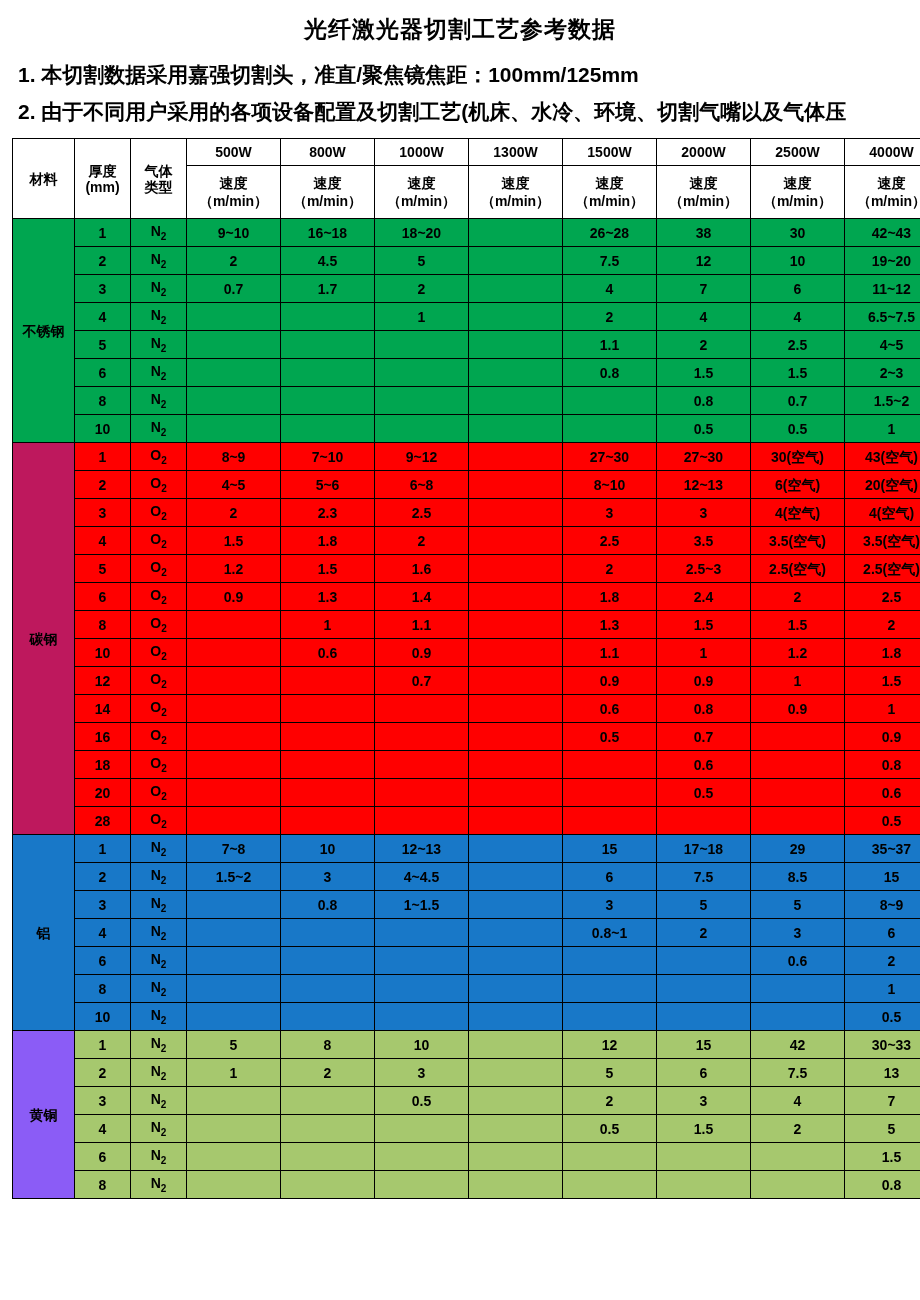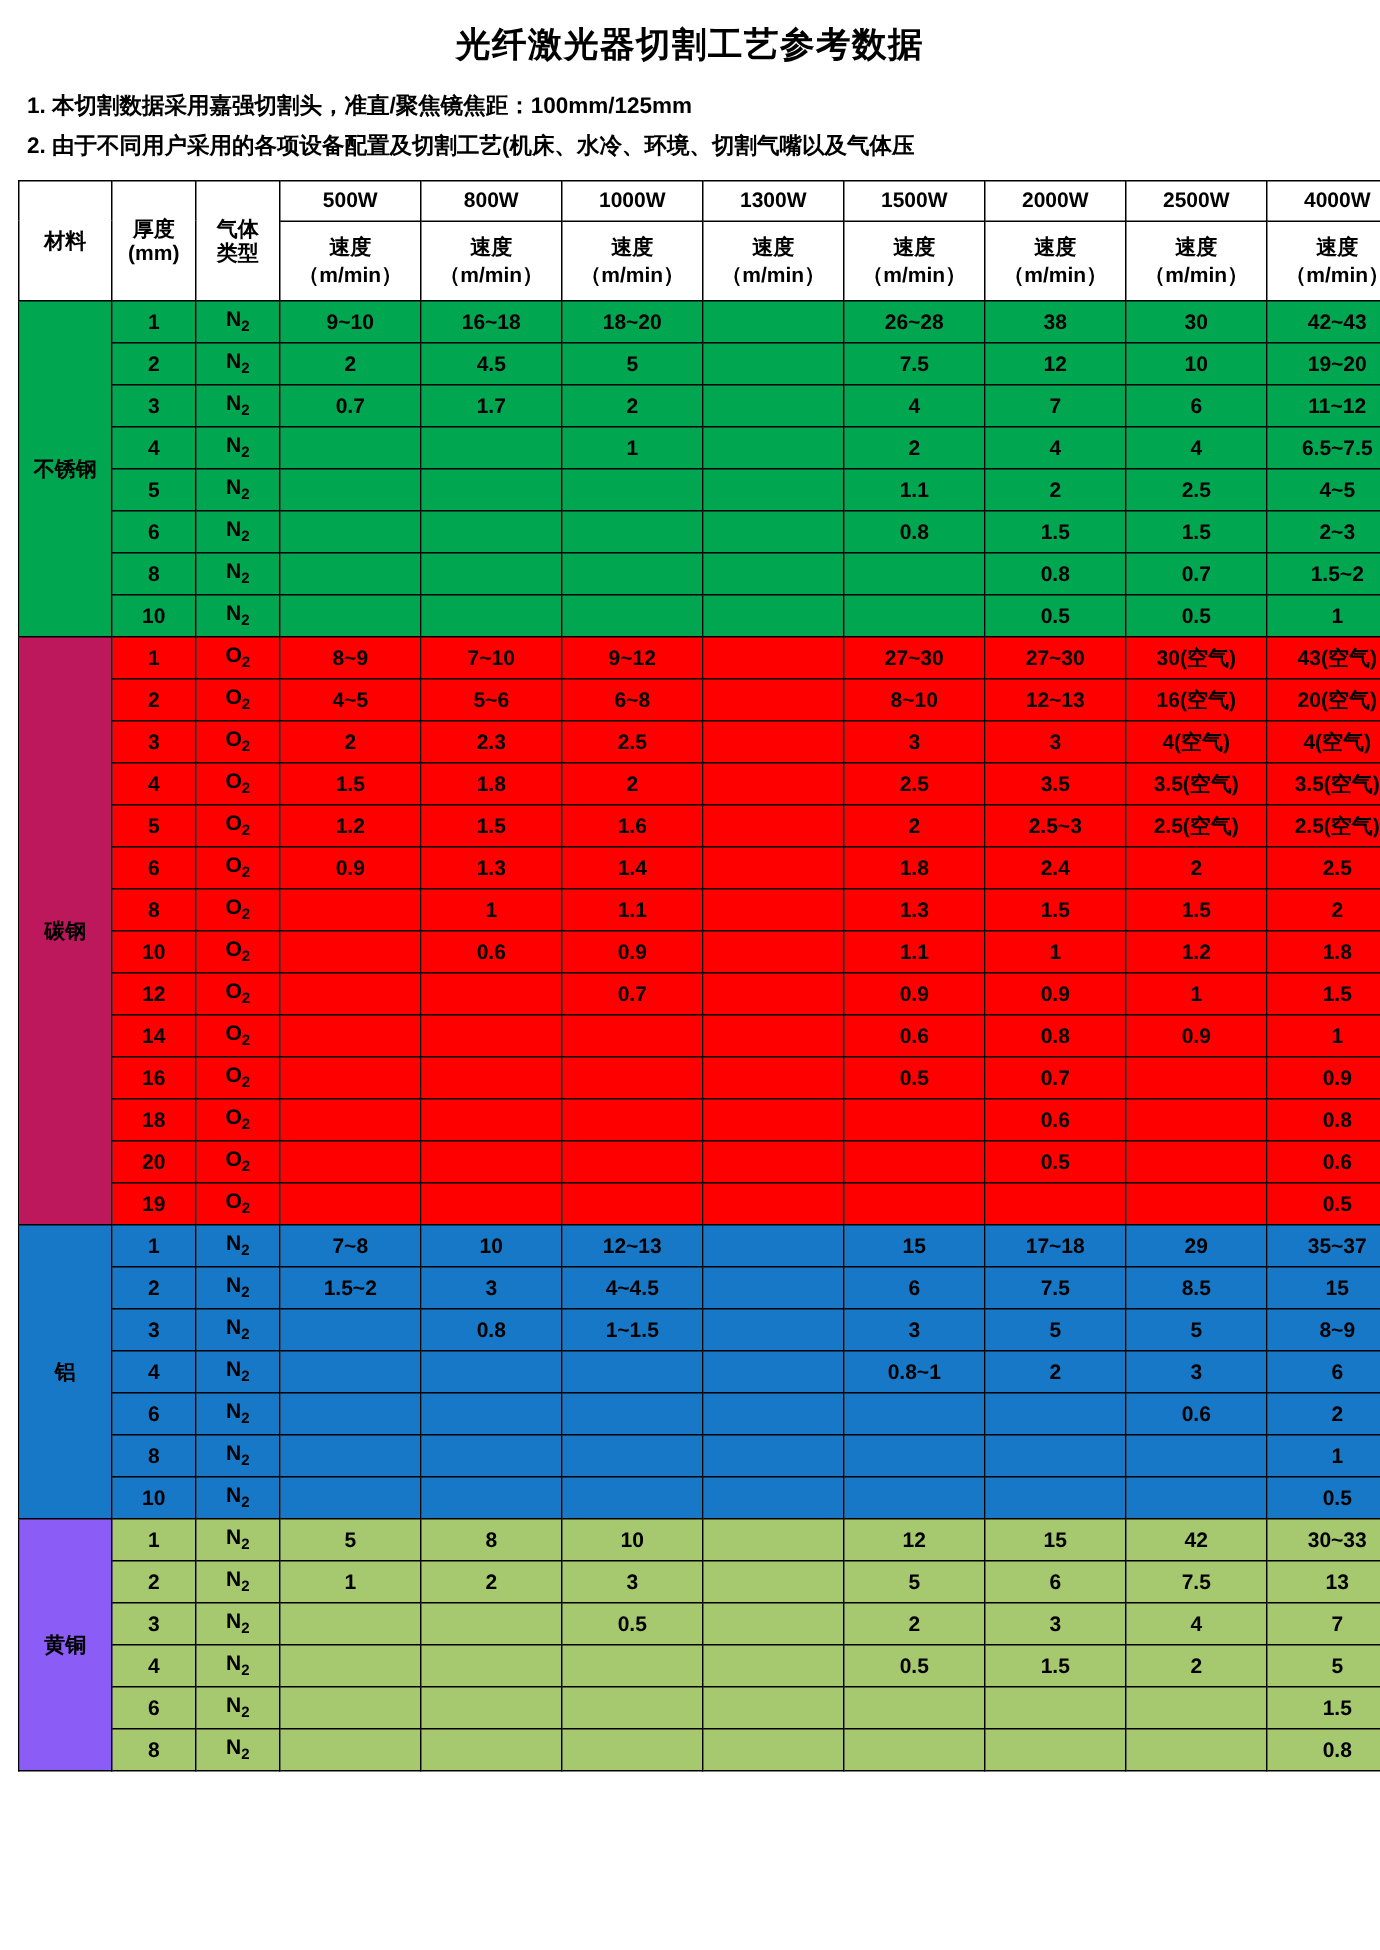--- a/index.html
+++ b/index.html
@@ -21,21 +21,21 @@
     padding: 10px 12px 0 12px;
   }
   .doc-title {
     text-align: center;
     font-size: 23px;
     font-weight: bold;
     letter-spacing: 1px;
     margin: 4px 0 14px 0;
   }
   .note {
-    font-size: 15px;
+    font-size: 21px;
     font-weight: bold;
     line-height: 1.55;
     margin: 0 0 4px 0;
     padding-left: 6px;
   }
   .note .indent {
     display: block;
     padding-left: 28px;
   }
   table.data {
@@ -292,21 +292,21 @@
         </tr>
         <tr class="cs">
           <td>2</td>
           <td>O<span class="sub">2</span></td>
           <td>4~5</td>
           <td>5~6</td>
           <td>6~8</td>
           <td></td>
           <td>8~10</td>
           <td>12~13</td>
-          <td>16(空气)</td>
+          <td>6(空气)</td>
           <td>20(空气)</td>
         </tr>
         <tr class="cs">
           <td>3</td>
           <td>O<span class="sub">2</span></td>
           <td>2</td>
           <td>2.3</td>
           <td>2.5</td>
           <td></td>
           <td>3</td>
@@ -428,21 +428,21 @@
           <td></td>
           <td></td>
           <td></td>
           <td></td>
           <td></td>
           <td>0.5</td>
           <td></td>
           <td>0.6</td>
         </tr>
         <tr class="cs">
-          <td>19</td>
+          <td>28</td>
           <td>O<span class="sub">2</span></td>
           <td></td>
           <td></td>
           <td></td>
           <td></td>
           <td></td>
           <td></td>
           <td></td>
           <td>0.5</td>
         </tr>

